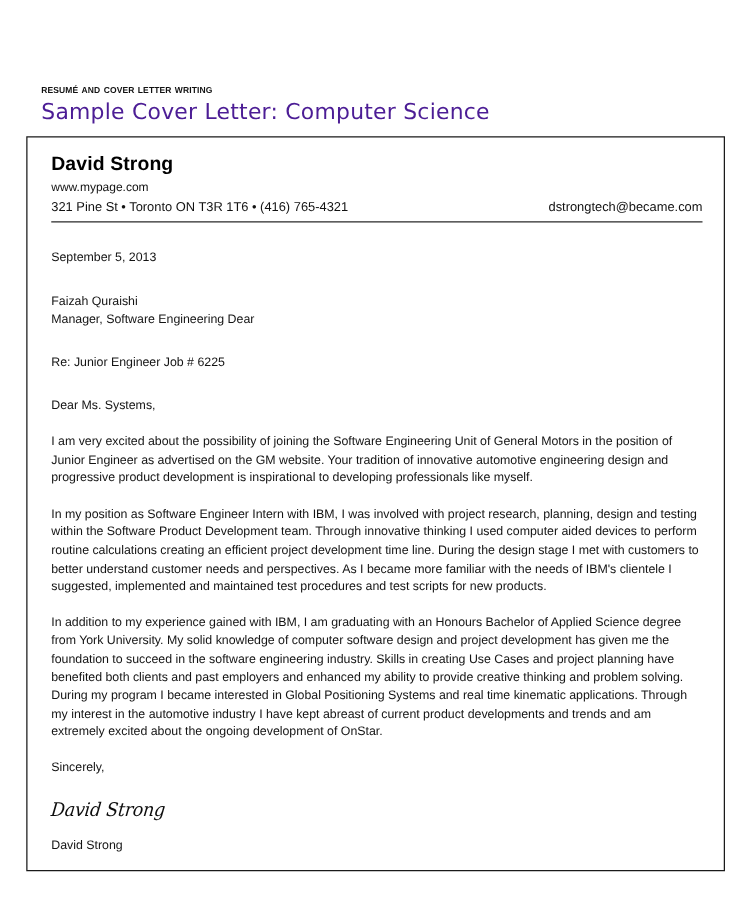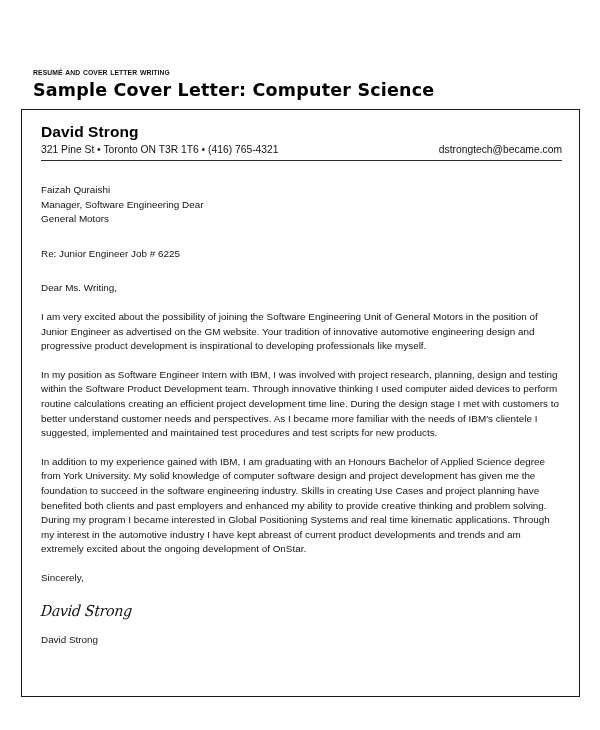--- a/index.html
+++ b/index.html
@@ -38,23 +38,23 @@
     font-variant: small-caps;
     text-transform: lowercase;
     color: #111111;
     line-height: 11px;
     white-space: nowrap;
     transform: scaleX(0.97);
     transform-origin: left center;
   }
   .doc-title {
     font-family: "DejaVu Sans", sans-serif;
-    font-weight: bold;
+    font-weight: normal;
     font-size: 17.5px;
-    color: #000000;
+    color: #4c1d95;
     line-height: 22px;
     margin-top: 2px;
     letter-spacing: 0.2px;
     white-space: nowrap;
   }
 
   
   .letter-box {
     position: absolute;
     left: 21px;
@@ -146,39 +146,40 @@
   <div class="doc-header">
     <div class="kicker">Resumé and Cover Letter Writing</div>
     <div class="doc-title">Sample Cover Letter: Computer Science</div>
   </div>
 
   <div class="letter-box">
     <div class="letter-inner">
 
       <div class="letterhead">
         <div class="lh-name">David Strong</div>
+        <div class="lh-site">www.mypage.com</div>
         <div class="lh-row">
           <span>321 Pine St • Toronto ON T3R 1T6 • (416) 765-4321</span>
           <span>dstrongtech@became.com</span>
         </div>
         <div class="lh-rule"></div>
       </div>
 
       <div class="letter-body">
 
+        <div class="lb-date">September 5, 2013</div>
 
         <div class="lb-recipient">
           <div class="lb-block-line">Faizah Quraishi</div>
           <div class="lb-block-line">Manager, Software Engineering Dear</div>
-          <div class="lb-block-line">General Motors</div>
         </div>
 
         <div class="lb-re">Re:  Junior Engineer Job # 6225</div>
 
-        <div class="lb-salutation">Dear Ms. Writing,</div>
+        <div class="lb-salutation">Dear Ms. Systems,</div>
 
         <div class="lb-para">I am very excited about the possibility of joining the Software Engineering Unit of General Motors in the position of Junior Engineer as advertised on the GM website.  Your tradition of innovative automotive engineering design and progressive product development is inspirational to developing professionals like myself.</div>
         <div class="lb-para">In my position as Software Engineer Intern with IBM, I was involved with project research, planning, design and testing within the Software Product Development team.  Through innovative thinking I used computer aided devices to perform routine calculations creating an efficient project development time line.  During the design stage I met with customers to better understand customer needs and perspectives.  As I became more familiar with the needs of IBM's clientele I suggested, implemented and maintained test procedures and test scripts for new products.</div>
         <div class="lb-para">In addition to my experience gained with IBM, I am graduating with an Honours Bachelor of Applied Science degree from York University.  My solid knowledge of computer software design and project development has given me the foundation to succeed in the software engineering industry.  Skills in creating Use Cases and project planning have benefited both clients and past employers and enhanced my ability to provide creative thinking and problem solving.  During my program I became interested in Global Positioning Systems and real time kinematic applications.  Through my interest in the automotive industry I have kept abreast of current product developments and trends and am extremely excited about the ongoing development of OnStar.</div>
 
         <div class="lb-closing">Sincerely,</div>
 
         <div class="signature">David Strong</div>
 
         <div class="signed-name">David Strong</div>

